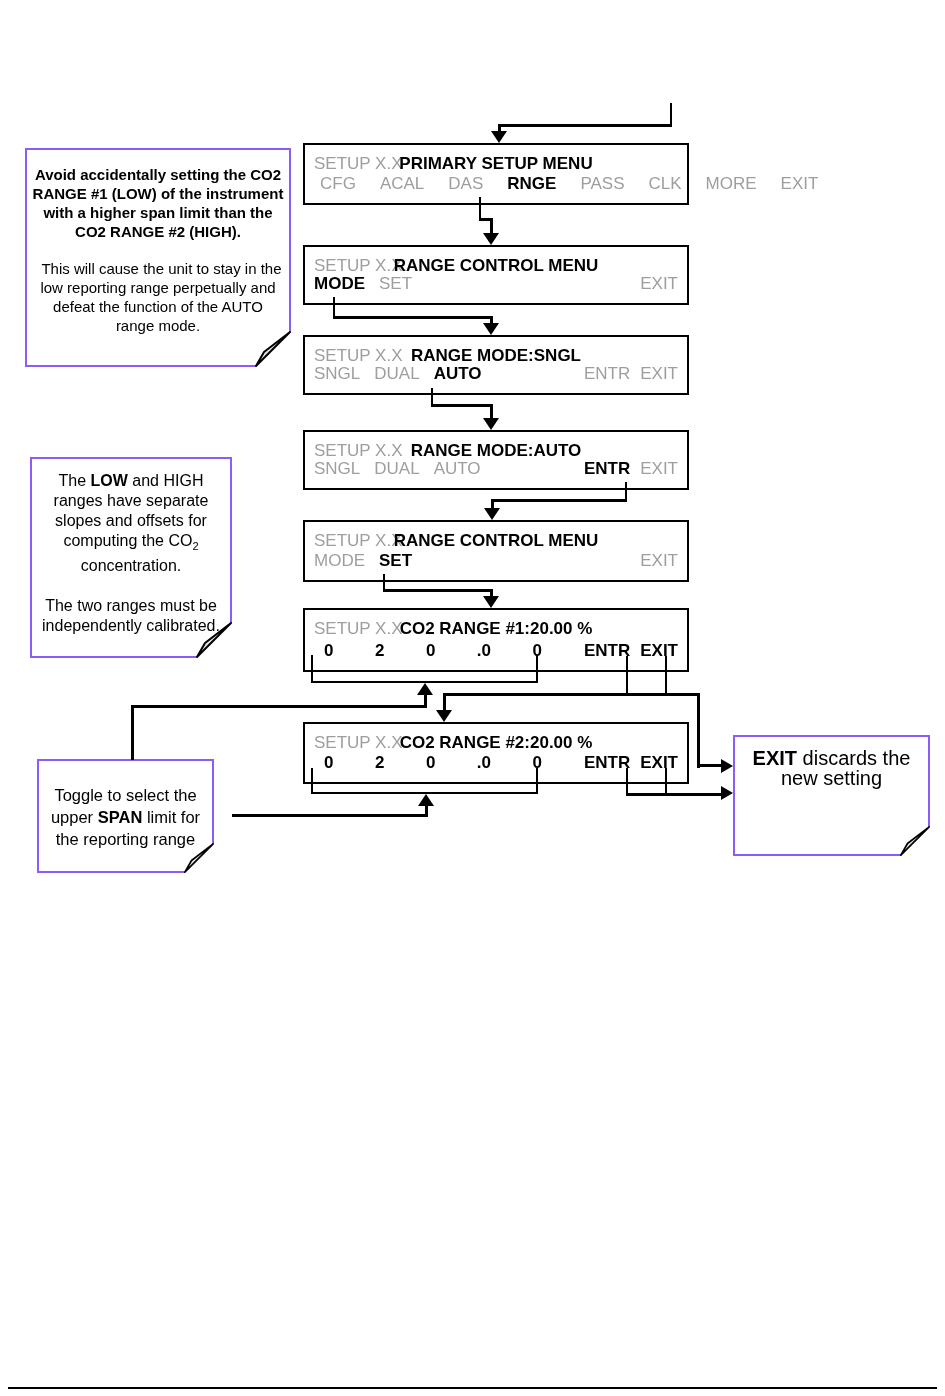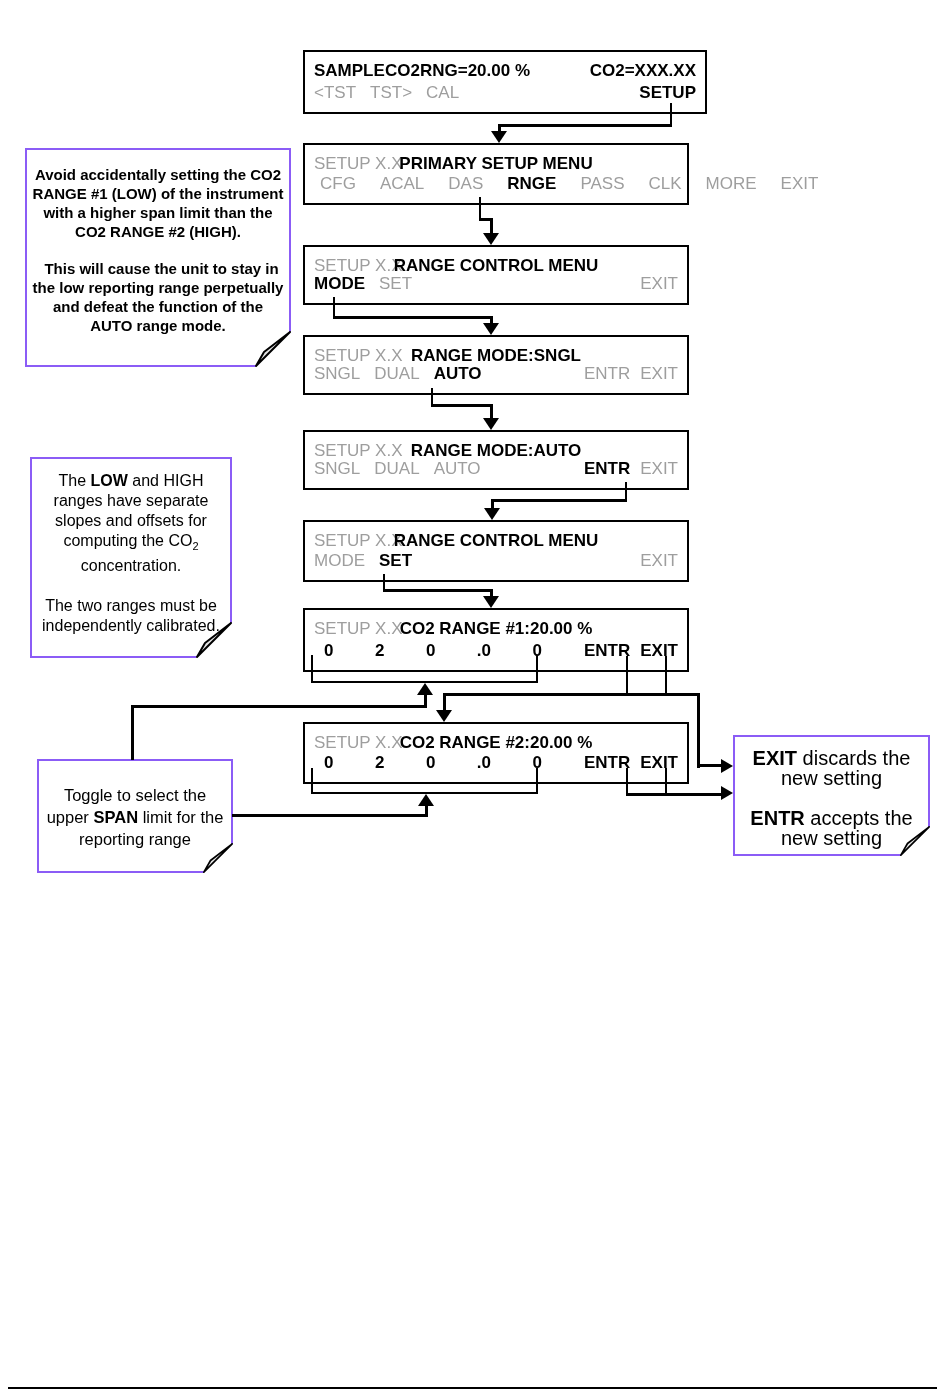--- a/index.html
+++ b/index.html
@@ -39,37 +39,20 @@
   .arr.down{border-left:8px solid transparent;border-right:8px solid transparent;border-top:12px solid #000;}
   .arr.up{border-left:8px solid transparent;border-right:8px solid transparent;border-bottom:12px solid #000;}
   .arr.right{border-top:7px solid transparent;border-bottom:7px solid transparent;border-left:12px solid #000;}
   .bottom-rule{position:absolute;left:8px;top:1387px;width:929px;height:2px;background:#000;}
 </style>
 </head>
 <body>
 
 <div id="page">
 
-  <div class="disp" style="left:303px;top:50px;width:404px;height:64px">
-    <div class="r1">
-      <span class="btn mode on">SAMPLE</span>
-      <span class="ttl" style="right:95px">CO2RNG=20.00 %</span>
-      <span class="rv">CO2=XXX.XX</span>
-    </div>
-    <div class="r2">
-      <span class="grp">
-        <span class="btn off">&lt;TST</span>
-        <span class="btn off">TST&gt;</span>
-        <span class="btn off">CAL</span>
-      </span>
-      <span class="grp">
-        <span class="btn on">SETUP</span>
-      </span>
-    </div>
-  </div>
 
   <div class="disp" style="left:303px;top:143px;width:386px;height:62px">
     <div class="r1">
       <span class="btn mode off">SETUP X.X</span>
       <span class="ttl">PRIMARY SETUP MENU</span>
     </div>
     <div class="r2 spread">
       <span class="btn off">CFG</span>
       <span class="btn off">ACAL</span>
       <span class="btn off">DAS</span>
@@ -184,47 +167,46 @@
       </span>
       <span class="grp tight">
         <span class="btn on">ENTR</span>
         <span class="btn on">EXIT</span>
       </span>
     </div>
   </div>
 
   <div id="note1" class="note" style="left:25px;top:148px;width:266px;height:219px">
     <p><span style="font-weight: bold;">Avoid accidentally setting the CO2 RANGE #1 (LOW) of the instrument with a higher span limit than the CO2 RANGE #2 (HIGH).</span></p>
-    <p><span style="font-weight: bold; margin-left: 7px;">This will cause the unit to stay in the low reporting range perpetually and defeat the function of the AUTO range mode.</span></p>
+    <p><span style="font-weight: normal; margin-left: 7px;">This will cause the unit to stay in the low reporting range perpetually and defeat the function of the AUTO range mode.</span></p>
     <svg class="fold" viewBox="0 0 36 36">
       <polygon points="36,0 36,36 0,36" fill="#ffffff"></polygon>
       <polygon points="1,35 35,1 9,21" fill="#e3e3e3" stroke="#000" stroke-width="2" stroke-linejoin="round"></polygon>
     </svg>
   </div>
 
   <div id="note2" class="note" style="left:30px;top:457px;width:202px;height:201px">
     <p><span>The </span><span style="font-weight: bold;">LOW</span><span> and </span><span style="font-weight: normal;">HIGH</span><span> ranges have separate slopes and offsets for computing the CO</span><sub>2</sub><span> concentration.</span></p>
     <p><span>The two ranges must be independently calibrated.</span></p>
     <svg class="fold" viewBox="0 0 36 36">
       <polygon points="36,0 36,36 0,36" fill="#ffffff"></polygon>
       <polygon points="1,35 35,1 9,21" fill="#e3e3e3" stroke="#000" stroke-width="2" stroke-linejoin="round"></polygon>
     </svg>
   </div>
 
-  <div id="note3" class="note" style="left:37px;top:759px;width:196px;height:114px">
+  <div id="note3" class="note" style="left:37px;top:759px;width:177px;height:114px">
     <p><span>Toggle to select the upper </span><span style="font-weight: bold;">SPAN</span><span> limit for the reporting range</span></p>
     <svg class="fold" viewBox="0 0 36 36" style="width:30px;height:30px">
       <polygon points="36,0 36,36 0,36" fill="#ffffff"></polygon>
       <polygon points="1,35 35,1 9,21" fill="#e3e3e3" stroke="#000" stroke-width="2" stroke-linejoin="round"></polygon>
     </svg>
   </div>
 
   <div id="note4" class="note" style="left:733px;top:735px;width:197px;height:121px">
     <p><span style="font-weight: bold;">EXIT</span><span> discards the new setting</span></p>
-    <p><span style="font-weight: bold;">ENTR</span><span> accepts the new setting</span></p>
     <svg class="fold" viewBox="0 0 36 36" style="width:30px;height:30px">
       <polygon points="36,0 36,36 0,36" fill="#ffffff"></polygon>
       <polygon points="1,35 35,1 9,21" fill="#e3e3e3" stroke="#000" stroke-width="2" stroke-linejoin="round"></polygon>
     </svg>
   </div>
 
   <div class="ln" style="left:670px;top:103px;width:2px;height:24px"></div>
   <div class="ln" style="left:498px;top:124px;width:174px;height:3px"></div>
   <div class="ln" style="left:498px;top:124px;width:3px;height:10px"></div>
   <div class="arr down" style="left:491px;top:131px"></div>

